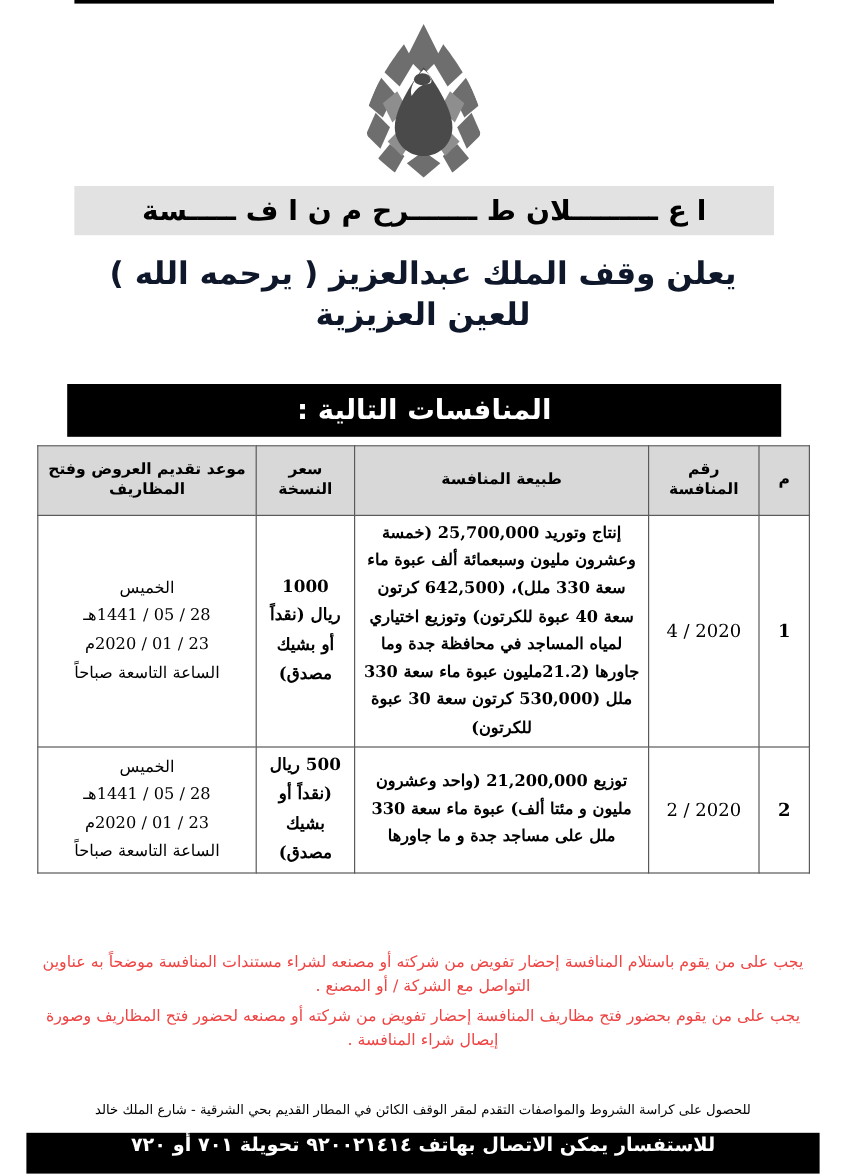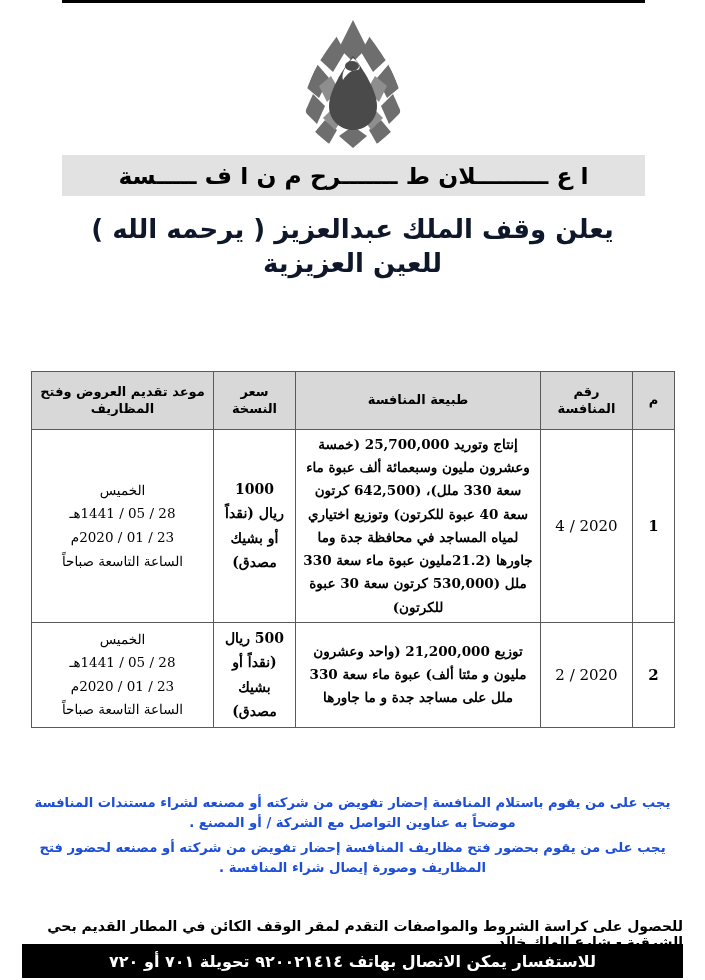--- a/index.html
+++ b/index.html
@@ -172,49 +172,50 @@
   .notes {
     position: absolute;
     top: 793px;
     left: 22px;
     width: 661px;
     text-align: center;
     direction: rtl;
   }
   .note-p {
     font-family: "DejaVu Sans", "Liberation Sans", sans-serif;
-    font-weight: bold;
+    font-weight: normal;
     font-size: 13.2px;
     line-height: 1.52;
-    color: #1d4ed8;
+    color: #ef4444;
     margin: 0 0 5px 0;
   }
 
   .address-line {
     position: absolute;
     top: 918px;
     left: 22px;
     width: 661px;
-    font-family: "DejaVu Sans", "Liberation Sans", sans-serif;
-    font-weight: bold;
-    font-size: 14px;
+    text-align: center;
+    font-family: "DejaVu Sans", "Liberation Sans", sans-serif;
+    font-weight: normal;
+    font-size: 11px;
     color: #000;
     direction: rtl;
   }
 
   
   .contact-bar {
     position: absolute;
     top: 944px;
     left: 22px;
     width: 661px;
     height: 34px;
     background: #000;
     display: flex;
-    align-items: center;
+    align-items: flex-start;
     justify-content: center;
   }
   .contact-text {
     color: #fff;
     font-family: "DejaVu Sans", "Liberation Sans", sans-serif;
     font-weight: bold;
     font-size: 16px;
     white-space: nowrap;
     direction: rtl;
   }
@@ -265,20 +266,23 @@
 
   <div class="banner">
     <span class="banner-text">ا ع ـــــــــلان ط ـــــــرح م ن ا ف ـــــسة</span>
   </div>
 
   <div class="heading">
     <span class="heading-line l1">يعلن وقف الملك عبدالعزيز ( يرحمه الله )</span>
     <span class="heading-line l2">للعين العزيزية</span>
   </div>
 
+  <div class="blackbar">
+    <span class="blackbar-text">المنافسات التالية :</span>
+  </div>
 
   <table class="bids">
     <colgroup>
       <col class="c-idx">
         <col class="c-num">
         <col class="c-type">
         <col class="c-price">
         <col class="c-date">
     </colgroup>
     <thead>

